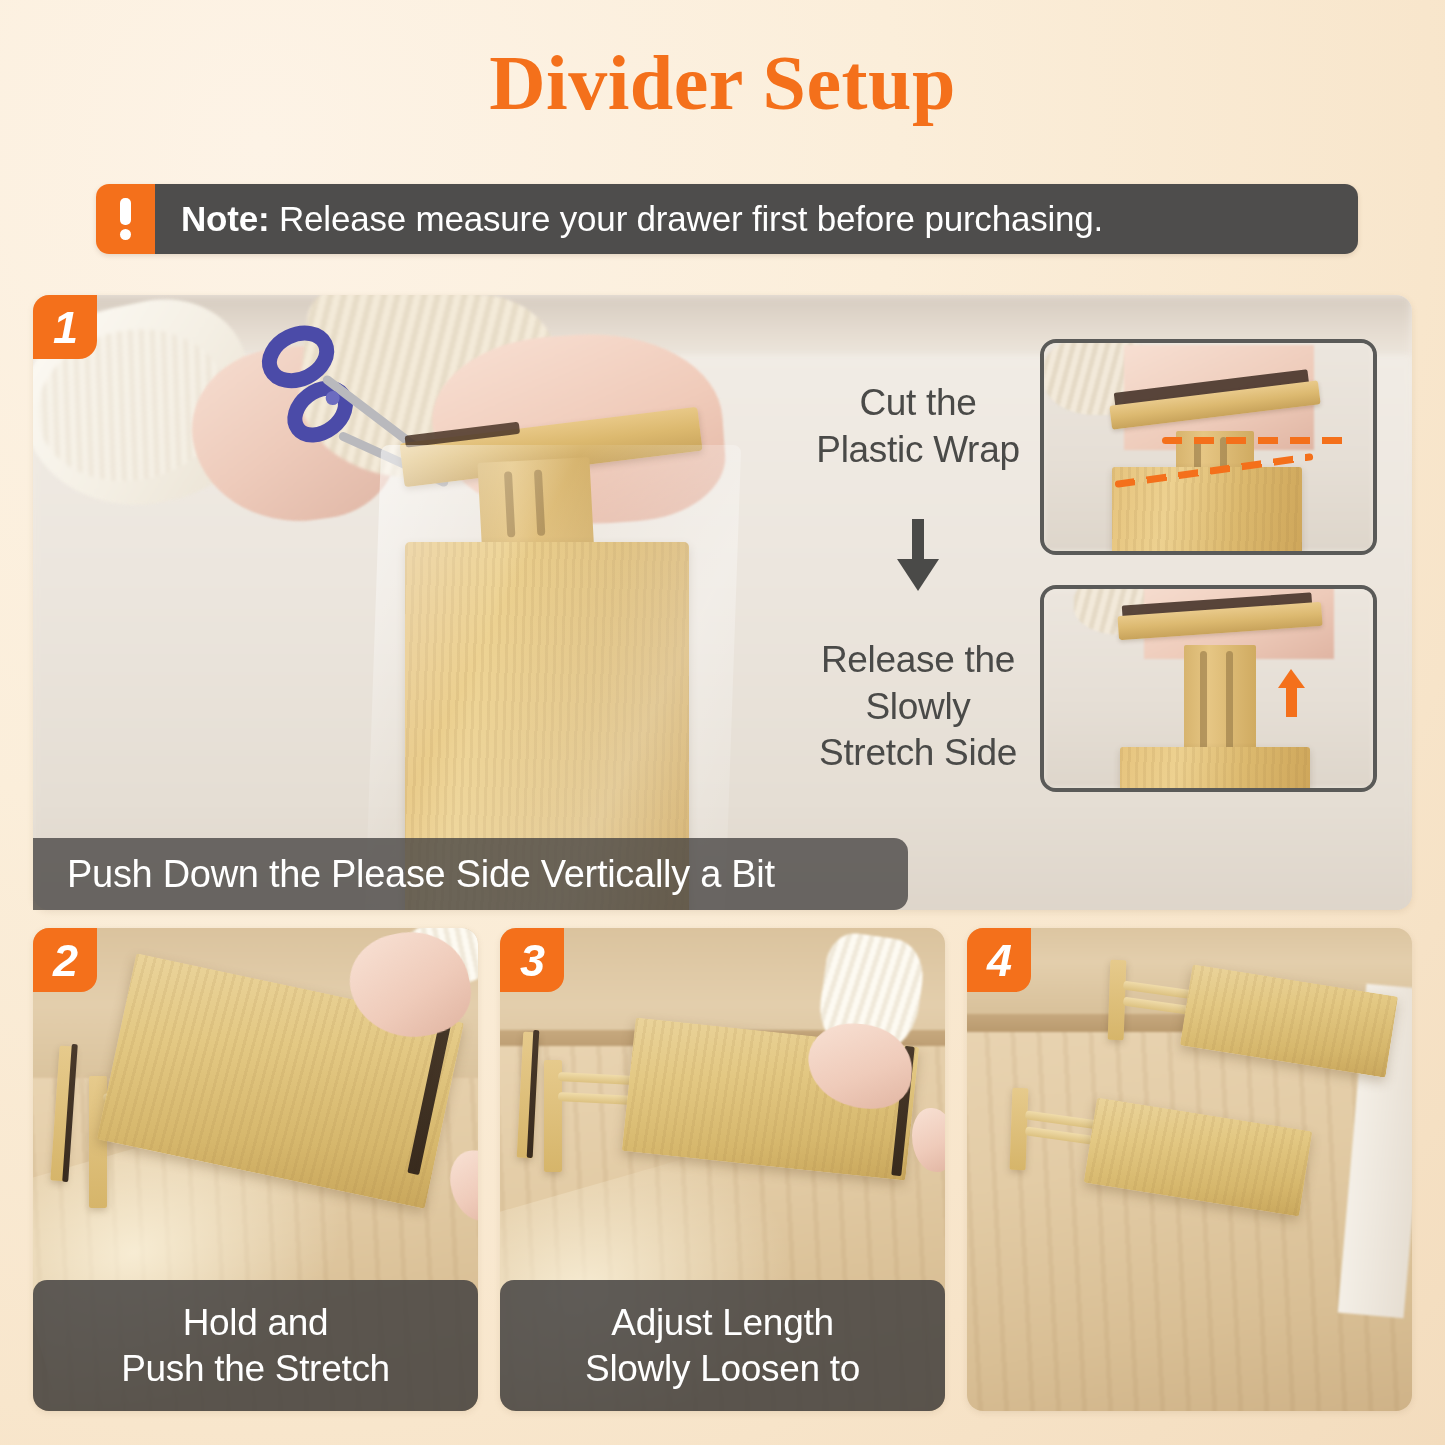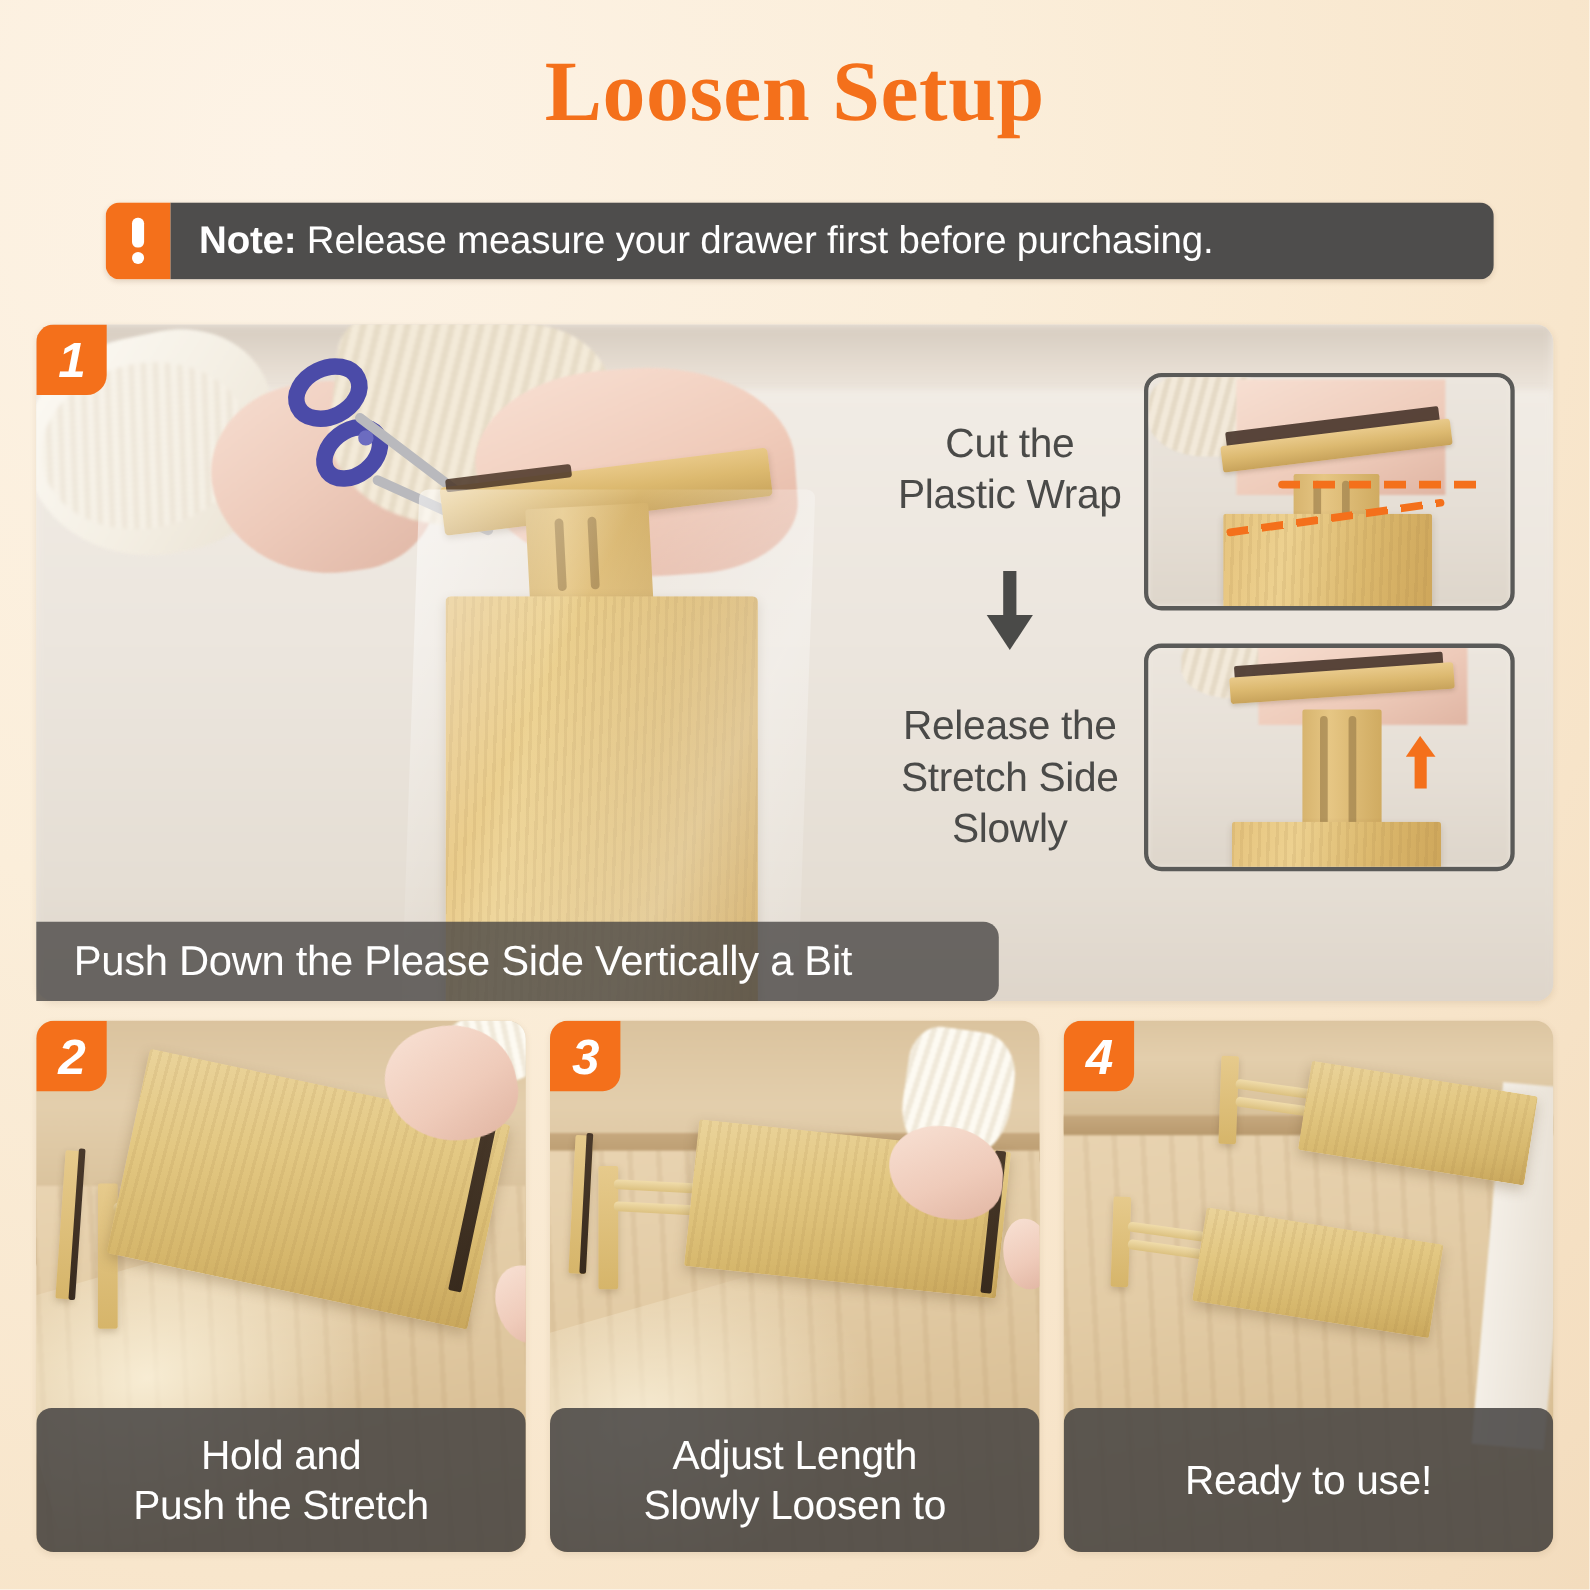--- a/index.html
+++ b/index.html
@@ -346,21 +346,21 @@
     z-index:7;
   }
   .capb span {
     color:#ffffff; font-size:37px; line-height:1.24;
     letter-spacing:-0.3px; white-space:nowrap; display:block; text-align:center;
   }
 </style>
 </head>
 <body>
 
-<div class="title">Loosen Setup</div>
+<div class="title">Divider Setup</div>
 
 <div class="note-banner">
   <div class="note-badge">
     <div class="bang">
         <div class="stem"></div>
         <div class="dot"></div>
       </div>
   </div>
   <div class="note-body">
     <div class="note-text"><b>Note:</b><span> Release measure your drawer first before purchasing.</span></div>
@@ -401,22 +401,22 @@
   <div class="p1-text">
     <div>Cut the</div>
     <div>Plastic Wrap</div>
     <div class="p1-arrow">
       <svg width="46" height="74" viewBox="0 0 46 74">
         <rect x="17" y="0" width="12" height="44" fill="#4a4a48"></rect>
         <polygon points="23,72 2,40 44,40" fill="#4a4a48"></polygon>
       </svg>
     </div>
     <div>Release the</div>
+    <div>Slowly</div>
     <div>Stretch Side</div>
-    <div>Slowly</div>
   </div>
 
   <div class="thumb t1">
     <div class="thumb-inner">
       <div class="th-bg"></div>
       <div class="th-sleeve" style="left:0px;top:-6px;width:120px;height:78px;border-radius:40% 55% 50% 45%;"></div>
       <div class="th-hand" style="left:80px;top:2px;width:190px;height:105px;"></div>
       <div class="th-dark" style="left:70px;top:38px;width:195px;height:16px;transform:rotate(-7deg);"></div>
       <div class="th-bar" style="left:66px;top:50px;width:210px;height:24px;transform:rotate(-7deg);"></div>
       <div class="th-neck" style="left:132px;top:88px;width:78px;height:62px;">
@@ -530,19 +530,15 @@
       <div class="d-plate" style="left:218px;top:52px;width:208px;height:82px;transform:rotate(9deg);"></div>
 
       <div class="d-foot" style="left:44px;top:160px;width:16px;height:82px;transform:rotate(2deg);"></div>
       <div class="d-rail" style="left:58px;top:188px;width:82px;transform:rotate(8deg);"></div>
       <div class="d-rail" style="left:58px;top:204px;width:82px;transform:rotate(8deg);"></div>
       <div class="d-plate" style="left:122px;top:186px;width:218px;height:86px;transform:rotate(9deg);"></div>
     </div>
     <div class="badge">
       <span>4</span>
     </div>
-    <div class="capb">
-      <span>Ready to use!</span>
-      <span></span>
-    </div>
   </div>
 
 </div>
 
 </body></html>

